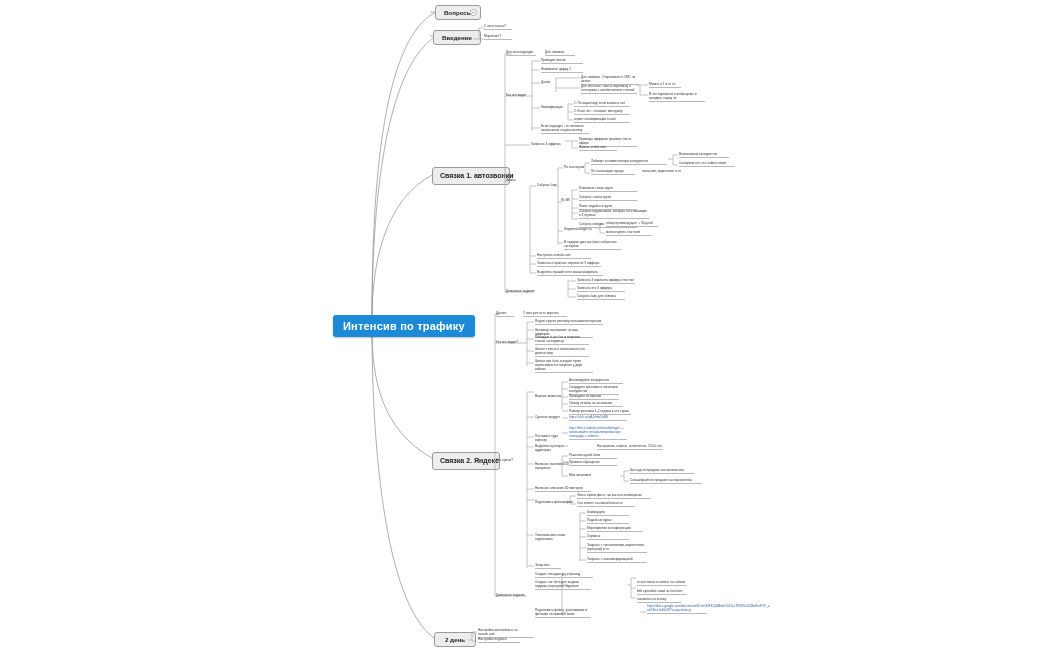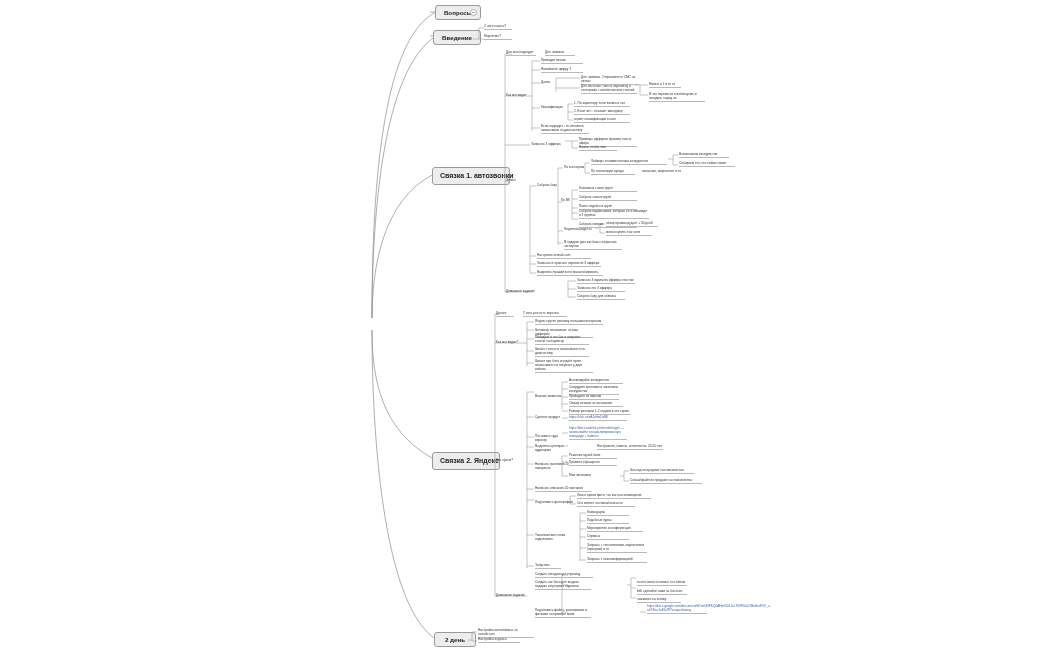--- a/index.html
+++ b/index.html
@@ -82,20 +82,21 @@
 
       <path d="M372 330 C 372 380, 382 430, 432 458"></path>
 
       <path d="M372 330 C 372 430, 382 600, 434 638"></path>
 
       <path d="M430 12 L436 12"></path>
       <path d="M430 36 L436 36"></path>
     </g>
   </svg>
 
+  <div class="root" style="left:333px;top:315px;">Интенсив по трафику</div>
 
   <div class="l1" style="left:435px;top:5px;width:32px;">Вопросы</div>
   <div class="collapse" style="left:470px;top:9px;"></div>
 
   <div class="l1" style="left:433px;top:30px;width:34px;">Введение</div>
   <svg class="links" viewBox="0 0 1050 650">
     <g fill="none" stroke="#9a9a9a" stroke-width="0.6">
       <path d="M473 39 L479 39 L479 28 L484 28"></path>
       <path d="M479 39 L479 39 L484 39"></path>
     </g>

